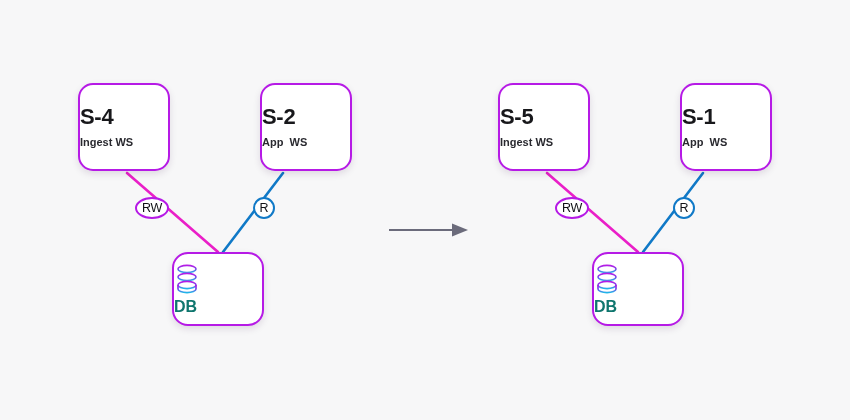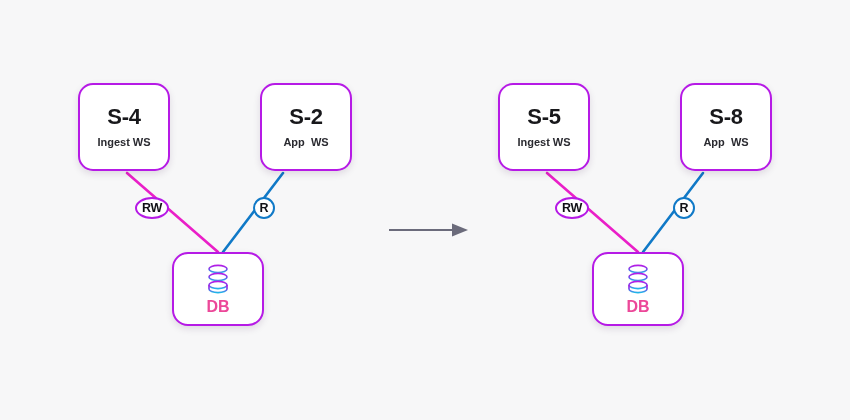--- a/index.html
+++ b/index.html
@@ -42,21 +42,21 @@
   
   .node {
     position: absolute;
     background: #ffffff;
     border: 2.5px solid #b61ae6;
     border-radius: 15px;
     box-sizing: border-box;
     box-shadow: 0 3px 7px rgba(60,20,80,0.13);
     display: flex;
     flex-direction: column;
-    align-items: center;
+    align-items: flex-start;
     justify-content: center;
   }
   .node.svc {
     width: 92px;
     height: 88px;
   }
   .node.svc.ingest { left: 23px;  top: 83px; }
   .node.svc.app    { left: 205px; top: 83px; }
   .node.db {
     width: 92px;
@@ -77,39 +77,39 @@
   .node-sub {
     font-size: 11px;
     font-weight: bold;
     color: #2a2a30;
     line-height: 1;
     white-space: pre;
   }
   .db-label {
     font-size: 16px;
     font-weight: bold;
-    color: #ec4899;
+    color: #0f766e;
     line-height: 1;
     margin-top: 4px;
   }
   .db-icon {
     width: 26px;
     height: 32px;
     display: block;
   }
 
   
   .badge {
     position: absolute;
     background: #ffffff;
     box-sizing: border-box;
     display: flex;
     align-items: center;
     justify-content: center;
-    font-weight: bold;
+    font-weight: normal;
     color: #111116;
     z-index: 5;
   }
   .badge.rw {
     left: 80px;
     top: 197px;
     width: 34px;
     height: 22px;
     border: 2px solid #b61ae6;
     border-radius: 50%;
@@ -201,21 +201,21 @@
       <line x1="72" y1="173" x2="163" y2="252" stroke="#ea1fc8" stroke-width="2.6" stroke-linecap="round"></line>
       <line x1="228" y1="173" x2="168" y2="252" stroke="#1079c7" stroke-width="2.6" stroke-linecap="round"></line>
     </svg>
 
     <div class="node svc ingest">
       <div class="node-title">S-5</div>
       <div class="node-sub">Ingest WS</div>
     </div>
 
     <div class="node svc app">
-      <div class="node-title">S-8</div>
+      <div class="node-title">S-1</div>
       <div class="node-sub">App  WS</div>
     </div>
 
     <div class="node db">
       <svg class="db-icon" viewBox="0 0 26 32">
         <defs>
           <linearGradient id="dbg1" x1="0" y1="0" x2="0" y2="1">
             <stop offset="0%" stop-color="#b61ae6"></stop>
             <stop offset="52%" stop-color="#7a4cea"></stop>
             <stop offset="100%" stop-color="#1fb6e8"></stop>

